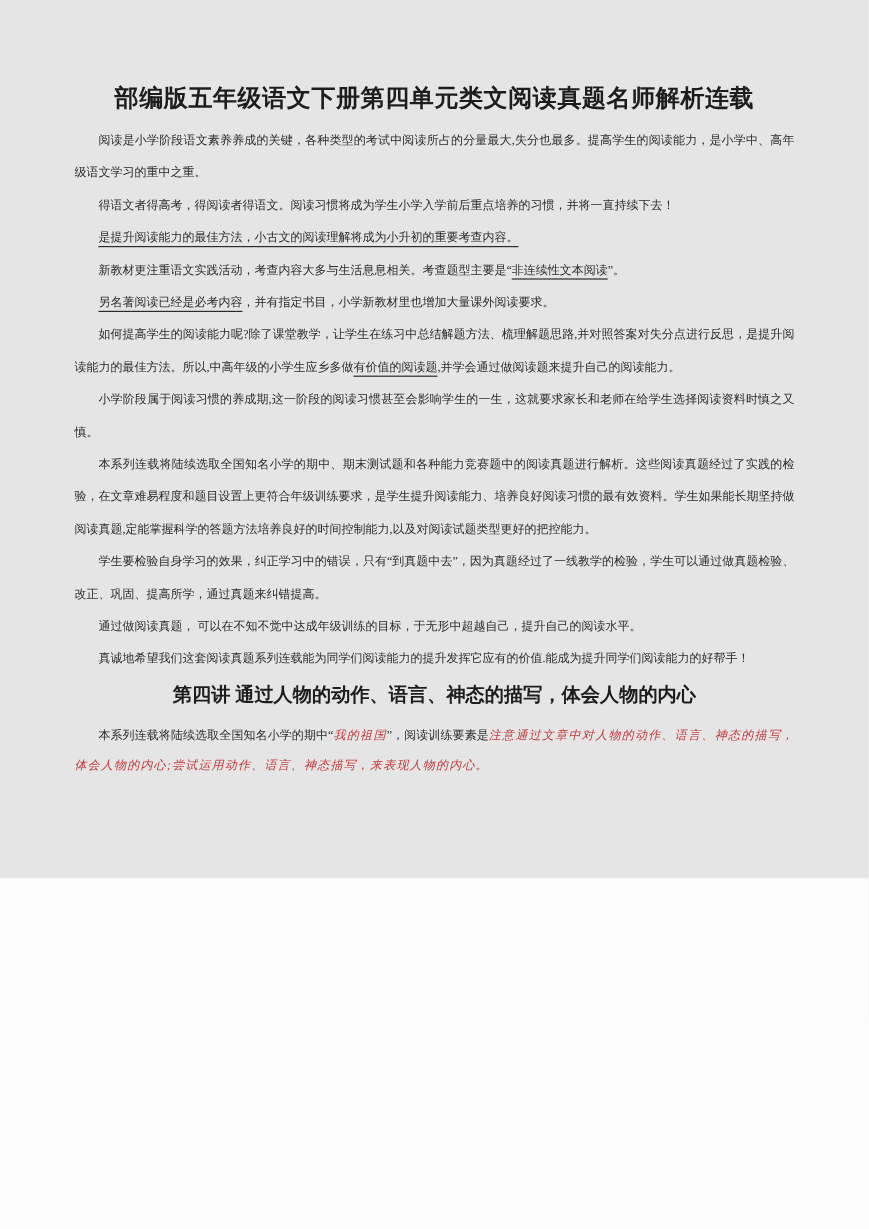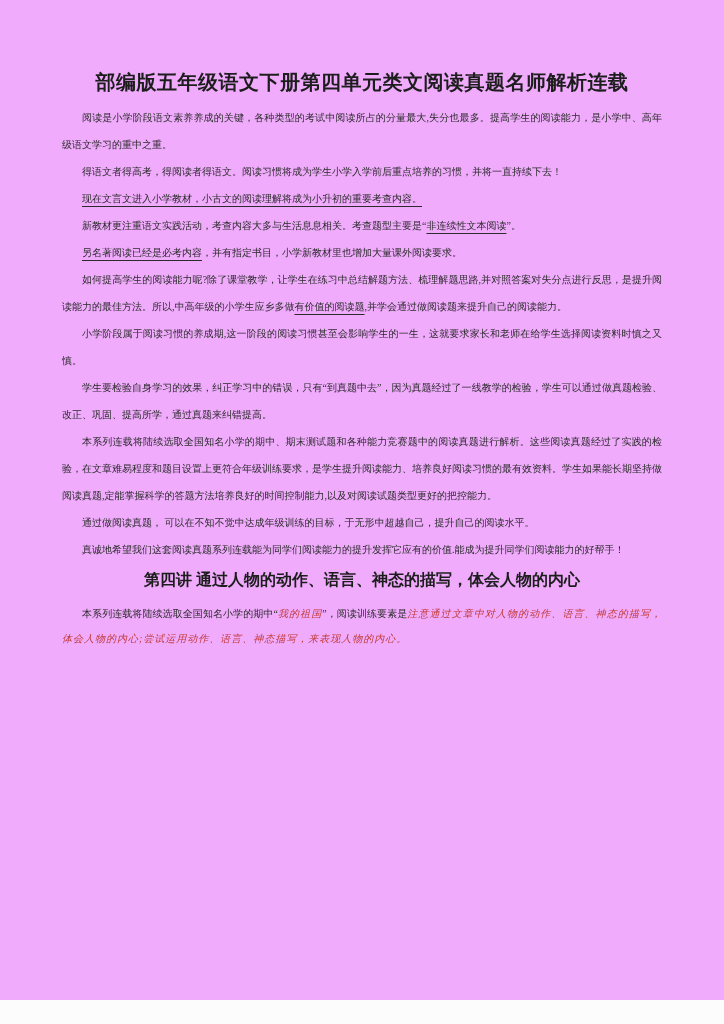--- a/index.html
+++ b/index.html
@@ -4,24 +4,24 @@
 <style>
   html, body {
     margin: 0;
     padding: 0;
     background: #fcfcfc;
   }
   .page {
     position: relative;
     box-sizing: border-box;
     width: 724px;
-    height: 1000px;
+    height: 732px;
     margin: 0;
     padding: 68px 62px 0 62px;
-    background: #f0abfc;
+    background: #e5e5e5;
     font-family: "Liberation Serif", "DejaVu Serif", serif;
     color: #2b2b2b;
     overflow: hidden;
   }
   .doc-title {
     margin: 0 0 8px 0;
     font-size: 20px;
     line-height: 28px;
     font-weight: bold;
     text-align: center;
@@ -67,27 +67,27 @@
   }
 </style>
 </head>
 <body>
 
 <div class="page">
   <h1 class="doc-title">部编版五年级语文下册第四单元类文阅读真题名师解析连载</h1>
   <div id="preface">
       <p class="body-para"><span>阅读是小学阶段语文素养养成的关键，各种类型的考试中阅读所占的分量最大,失分也最多。提高学生的阅读能力，是小学中、高年级语文学习的重中之重。</span></p>
       <p class="body-para"><span>得语文者得高考，得阅读者得语文。阅读习惯将成为学生小学入学前后重点培养的习惯，并将一直持续下去！</span></p>
-      <p class="body-para"><span class="u">现在文言文进入小学教材，小古文的阅读理解将成为小升初的重要考查内容。</span></p>
+      <p class="body-para"><span class="u">是提升阅读能力的最佳方法，小古文的阅读理解将成为小升初的重要考查内容。</span></p>
       <p class="body-para"><span>新教材更注重语文实践活动，考查内容大多与生活息息相关。考查题型主要是“</span><span class="u">非连续性文本阅读</span><span>”。</span></p>
       <p class="body-para"><span class="u">另名著阅读已经是必考内容</span><span>，并有指定书目，小学新教材里也增加大量课外阅读要求。</span></p>
       <p class="body-para"><span>如何提高学生的阅读能力呢?除了课堂教学，让学生在练习中总结解题方法、梳理解题思路,并对照答案对失分点进行反思，是提升阅读能力的最佳方法。所以,中高年级的小学生应乡多做</span><span class="u">有价值的阅读题</span><span>,并学会通过做阅读题来提升自己的阅读能力。</span></p>
       <p class="body-para"><span>小学阶段属于阅读习惯的养成期,这一阶段的阅读习惯甚至会影响学生的一生，这就要求家长和老师在给学生选择阅读资料时慎之又慎。</span></p>
+      <p class="body-para"><span>本系列连载将陆续选取全国知名小学的期中、期末测试题和各种能力竞赛题中的阅读真题进行解析。这些阅读真题经过了实践的检验，在文章难易程度和题目设置上更符合年级训练要求，是学生提升阅读能力、培养良好阅读习惯的最有效资料。学生如果能长期坚持做阅读真题,定能掌握科学的答题方法培养良好的时间控制能力,以及对阅读试题类型更好的把控能力。</span></p>
       <p class="body-para"><span>学生要检验自身学习的效果，纠正学习中的错误，只有“到真题中去”，因为真题经过了一线教学的检验，学生可以通过做真题检验、改正、巩固、提高所学，通过真题来纠错提高。</span></p>
-      <p class="body-para"><span>本系列连载将陆续选取全国知名小学的期中、期末测试题和各种能力竞赛题中的阅读真题进行解析。这些阅读真题经过了实践的检验，在文章难易程度和题目设置上更符合年级训练要求，是学生提升阅读能力、培养良好阅读习惯的最有效资料。学生如果能长期坚持做阅读真题,定能掌握科学的答题方法培养良好的时间控制能力,以及对阅读试题类型更好的把控能力。</span></p>
       <p class="body-para"><span>通过做阅读真题， 可以在不知不觉中达成年级训练的目标，于无形中超越自己，提升自己的阅读水平。</span></p>
       <p class="body-para"><span>真诚地希望我们这套阅读真题系列连载能为同学们阅读能力的提升发挥它应有的价值.能成为提升同学们阅读能力的好帮手！</span></p>
     </div>
   <h3 class="section-heading">第四讲 通过人物的动作、语言、神态的描写，体会人物的内心</h3>
   <div id="unit-intro">
       <p class="body-para intro-para"><span>本系列连载将陆续选取全国知名小学的期中“</span><span class="red">我的祖国</span><span>”，阅读训练要素是</span><span class="red">注意通过文章中对人物的动作、语言、神态的描写，体会人物的内心;尝试运用动作、语言、神态描写，来表现人物的内心。</span></p>
     </div>
 </div>
 
 </body></html>

